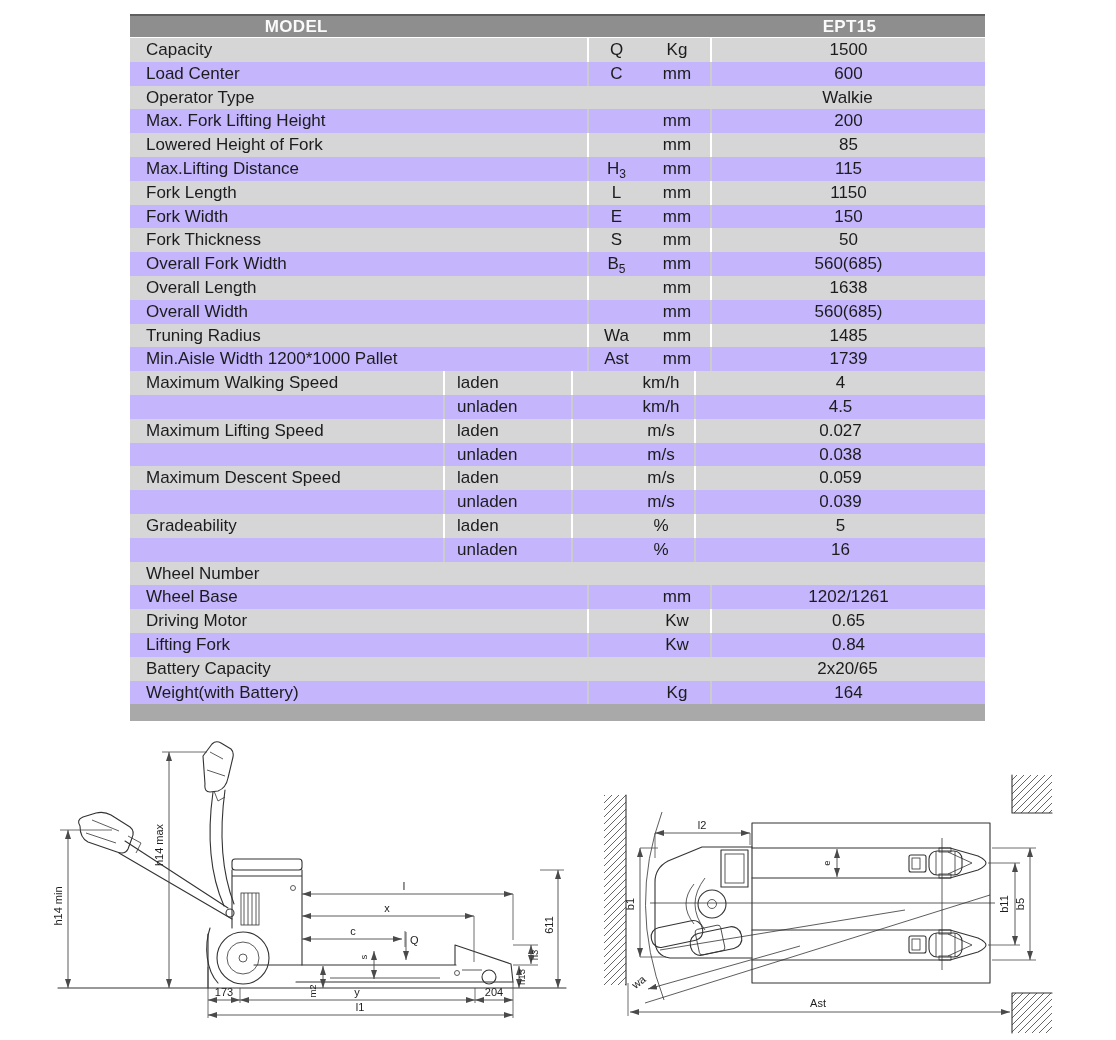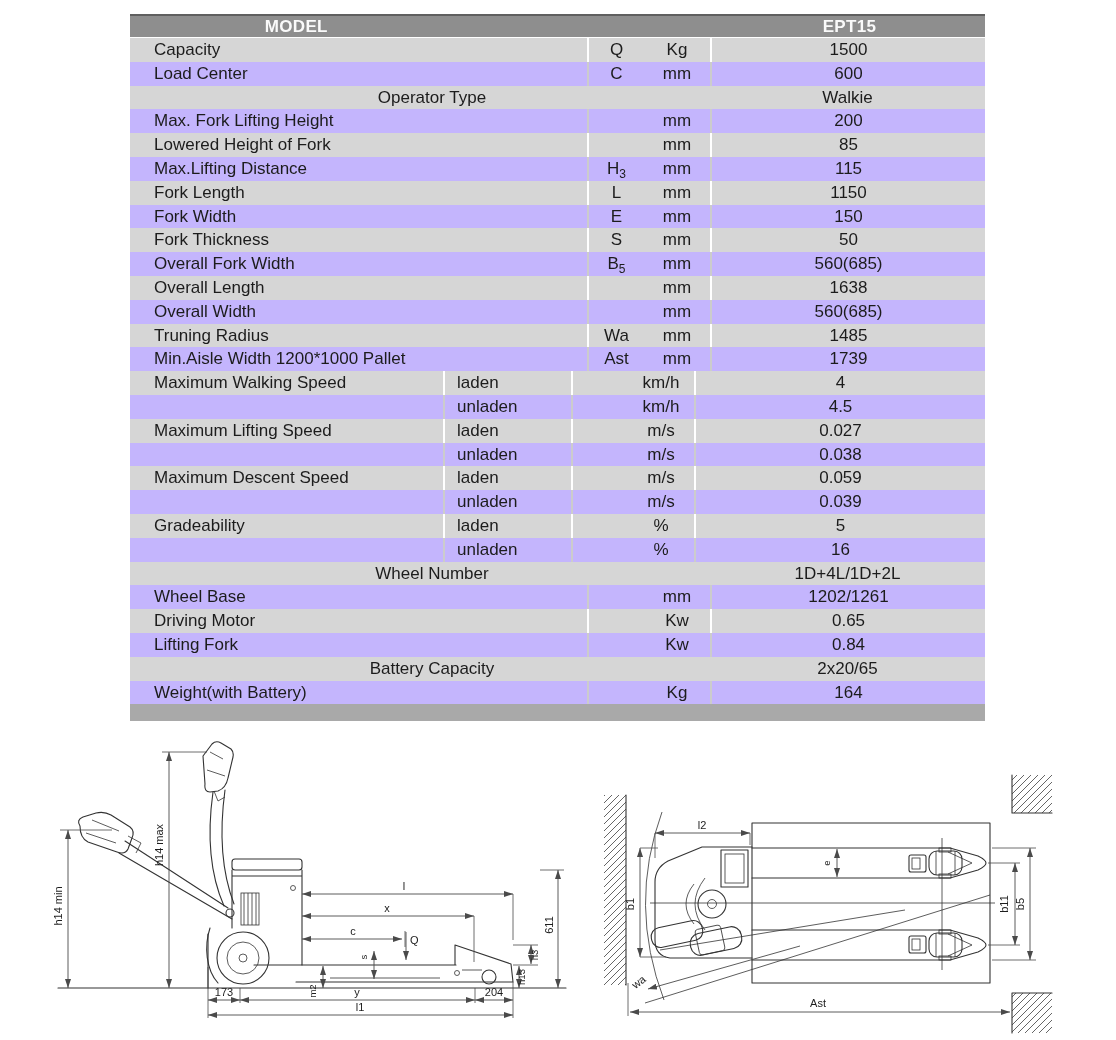--- a/index.html
+++ b/index.html
@@ -11,23 +11,23 @@
          border-top:2px solid #5f5f5f;border-bottom:1px solid #fff;box-sizing:border-box;
          align-items:center;font-weight:bold;color:#fafafa;letter-spacing:.3px;}
   .hcell{text-align:center;}
   .hcell.model{width:313px;margin-left:12px;}
   .hcell.spacer{width:267px;}
   .hcell.value{width:275px;}
   .row{display:flex;height:23.8px;align-items:stretch;box-sizing:border-box;line-height:23.8px;}
   .row.gray{background:var(--row-alt-bg,#d6d6d6);--sep:#ffffff;}
   .row.white{background:#c4b5fd;--sep:#cccccc;}
   .cell{box-sizing:border-box;white-space:nowrap;overflow:hidden;}
-  .cname{width:313px;padding-left:24px;}
+  .cname{width:313px;padding-left:16px;}
   .cname.wide{width:457px;}
-  .cname.xwide{width:580px;text-align:center;}
+  .cname.xwide{width:580px;}
   .csub{width:128px;padding-left:12px;border-left:2px solid var(--sep);}
   .csym{width:123px;border-left:2px solid var(--sep);display:flex;}
   .sym{flex:0 0 55px;text-align:center;}
   .sym sub{font-size:12px;}
   .unit{flex:1;text-align:center;}
   .cvalue{flex:1;border-left:2px solid var(--sep);text-align:center;}
   .row.merged .cvalue{border-left:none;}
   .tfoot{height:17px;background:var(--footer-bg,#a9a9a9);}
   
   .drawings{position:absolute;left:0;top:735px;}
@@ -240,21 +240,20 @@
       <div class="cell csub">unladen</div>
       <div class="cell csym">
         <span class="sym"><span class="symbase"></span><sub class="symsub"></sub></span>
         <span class="unit">%</span>
       </div>
       <div class="cell cvalue">16</div>
     </div>
         <div class="row gray merged">
       <div class="cell cname xwide">Wheel Number</div>
 
-      <div class="cell cvalue">1D+4L/1D+2L</div>
     </div>
         <div class="row white">
       <div class="cell cname wide">Wheel Base</div>
 
       <div class="cell csym">
         <span class="sym"><span class="symbase"></span><sub class="symsub"></sub></span>
         <span class="unit">mm</span>
       </div>
       <div class="cell cvalue">1202/1261</div>
     </div>

